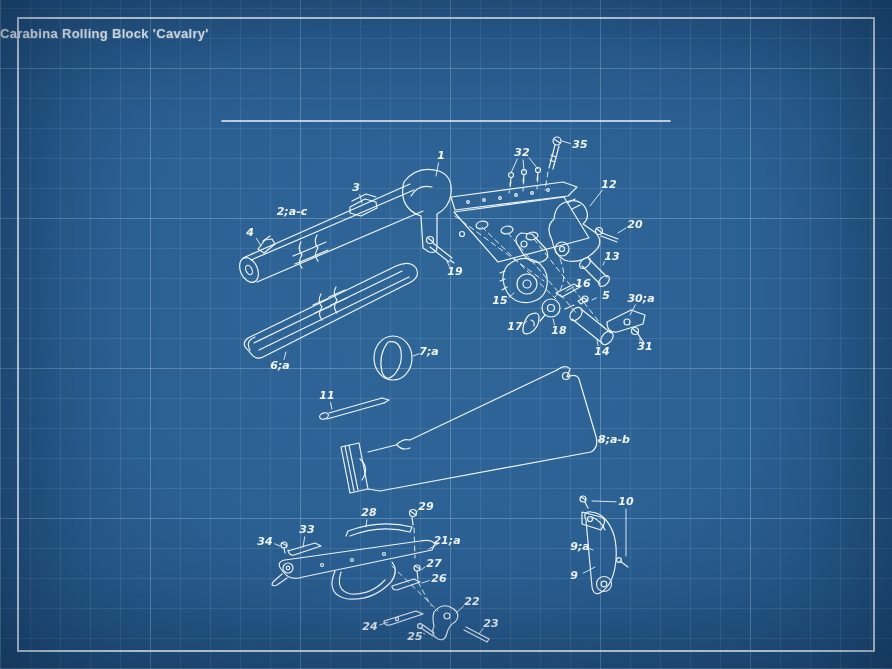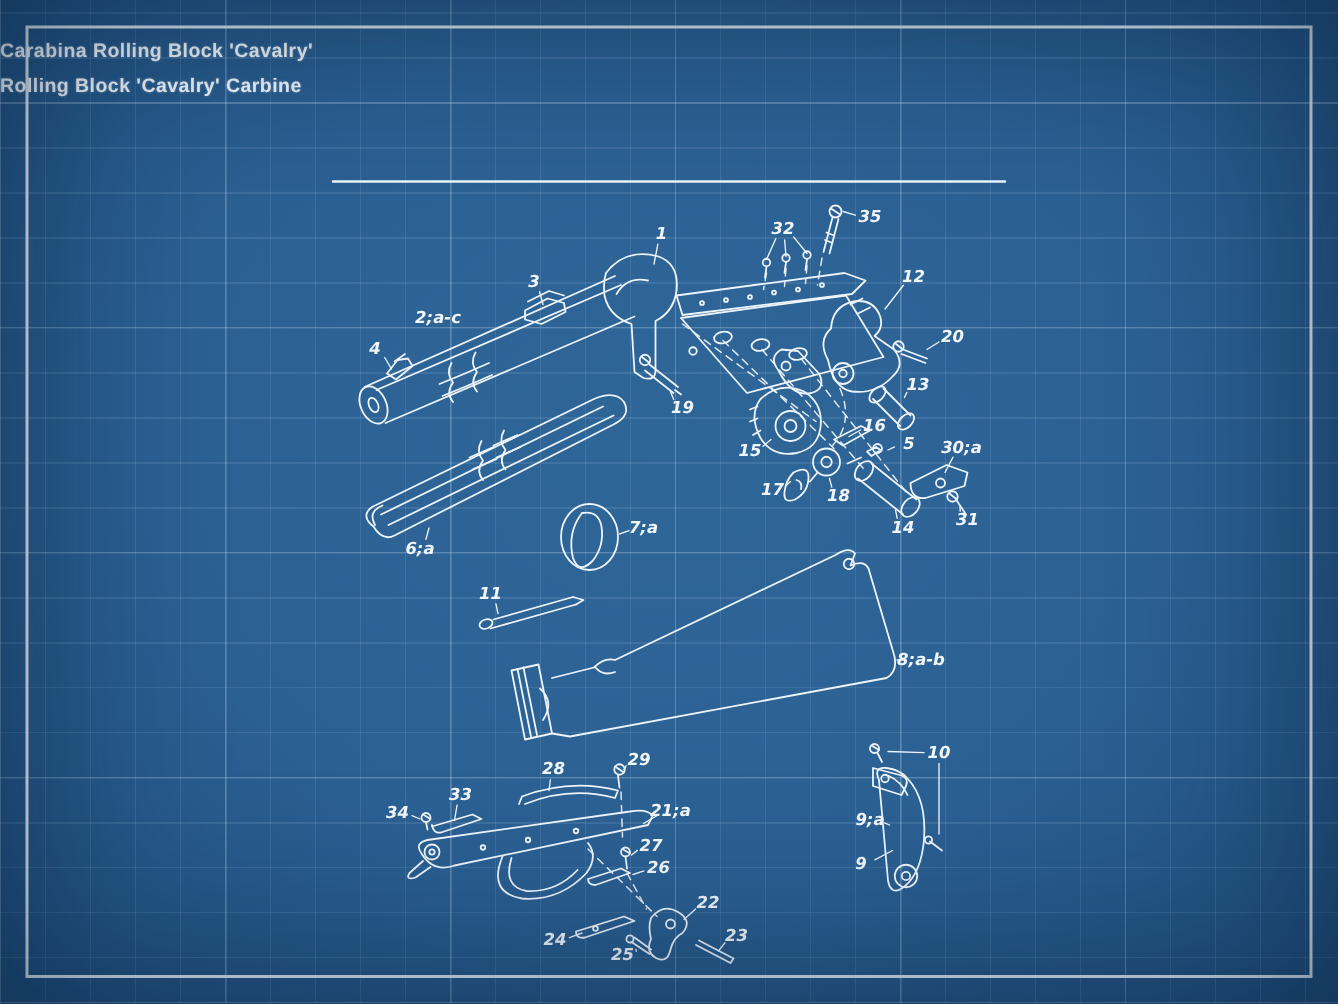--- a/index.html
+++ b/index.html
@@ -34,21 +34,20 @@
   }
 </style>
 </head>
 <body>
 
 <div class="sheet">
   <div class="frame"></div>
 
   <div class="title">
     <div>Carabina Rolling Block 'Cavalry'</div>
-    <div>Rolling Block 'Cavalry' Carbine</div>
   </div>
 
   <svg class="art" width="892" height="669" viewBox="0 0 892 669">
 
     <line class="rule" x1="222" y1="121" x2="670" y2="121"></line>
 
     <g>
       <ellipse cx="249" cy="270" rx="8.5" ry="13" transform="rotate(-24 249 270)"></ellipse>
       <ellipse cx="249" cy="270" rx="3" ry="5" transform="rotate(-24 249 270)"></ellipse>
       <path d="M243,258 L410,184"></path>

